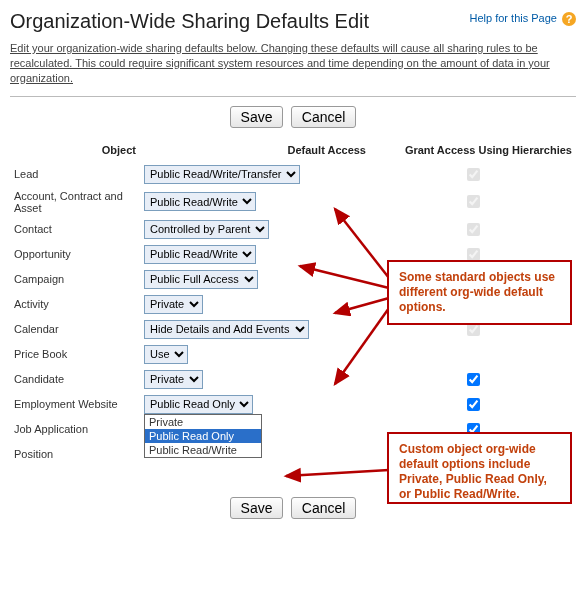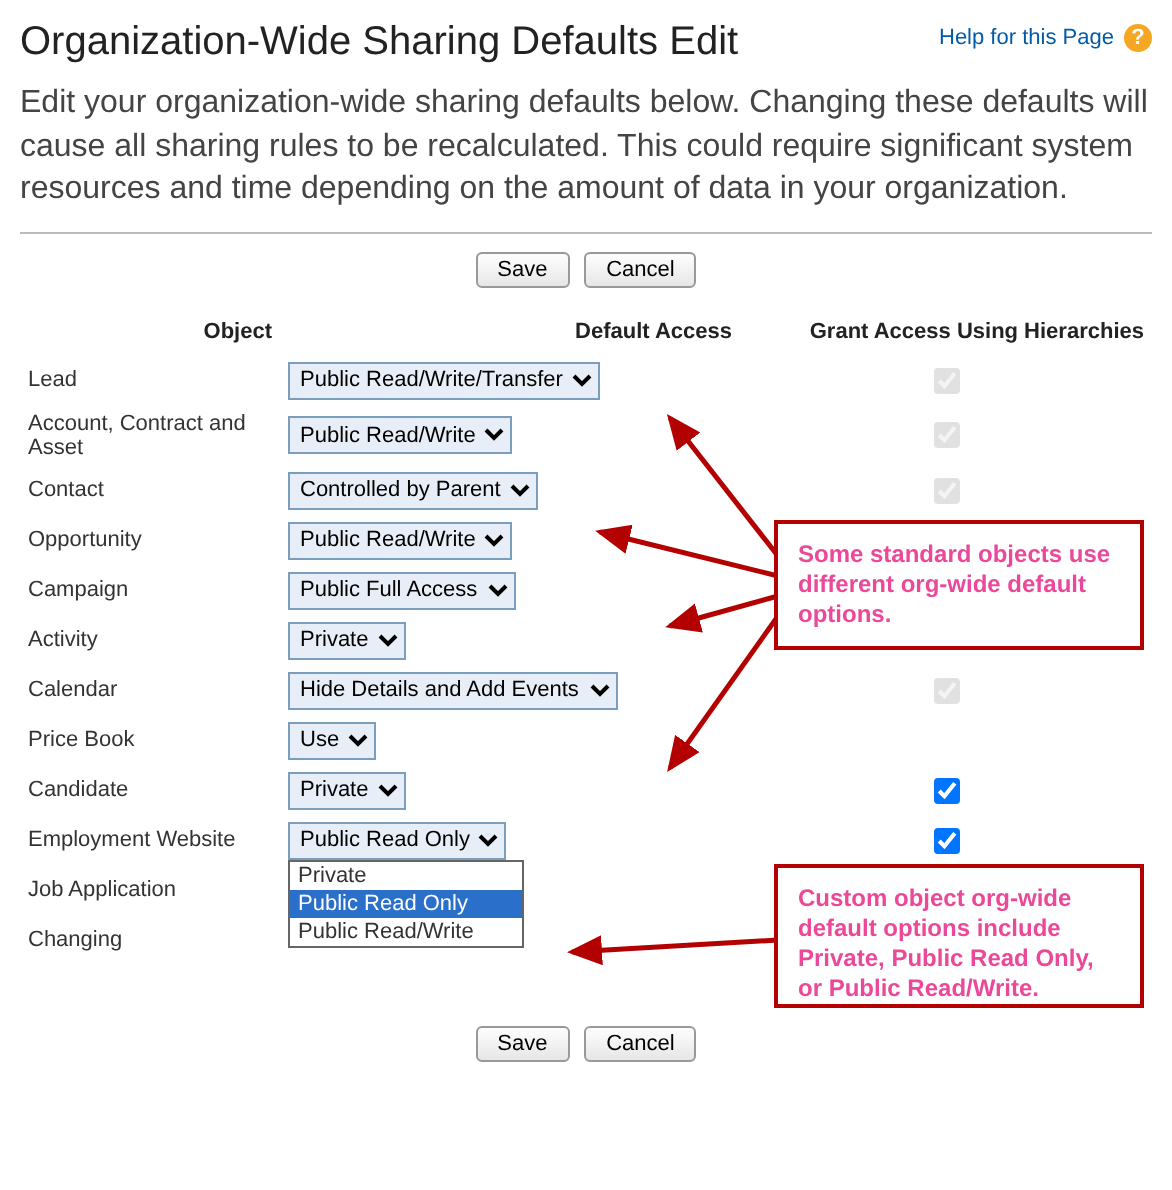--- a/index.html
+++ b/index.html
@@ -37,37 +37,38 @@
     background: #f5a623;
     color: #fff;
     font-weight: bold;
     text-align: center;
     line-height: 14px;
     font-size: 11px;
     margin-left: 2px;
     vertical-align: middle;
   }
   .intro {
-    font-size: 16px;
+    font-size: 11px;
     color: #444;
     line-height: 1.35;
     margin-bottom: 10px;
+    text-decoration: underline;
   }
   .divider {
     border-top: 1px solid #bbb;
     border-bottom: 1px solid #fff;
     margin: 6px 0 8px;
   }
   .btn-row {
     text-align: center;
     margin: 6px 0 12px;
   }
   .btn {
     font-family: Arial;
-    font-size: 11px;
+    font-size: 14px;
     padding: 2px 10px;
     background: linear-gradient(#fefefe,#e6e6e6);
     border: 1px solid #999;
     border-radius: 3px;
     cursor: pointer;
     margin: 0 2px;
   }
   table.owd {
     width: 100%;
     border-collapse: collapse;
@@ -124,21 +125,21 @@
 
   
   .callout {
     position: absolute;
     background: #fff;
     border: 2px solid #b30000;
     padding: 8px 10px;
     width: 185px;
     font-size: 12px;
     font-weight: bold;
-    color: #ec4899;
+    color: #c2410c;
     line-height: 1.25;
     z-index: 20;
   }
   #callout-a { top: 260px; left: 387px; }
   #callout-b { top: 432px; left: 387px; height:72px;}
 
   svg.arrows {
     position: absolute;
     top: 0; left: 0;
     pointer-events: none;
@@ -227,21 +228,21 @@
               <div>Public Read/Write</div>
             </div></span></td>
         <td class="col-check"><input type="checkbox" checked="" style=""></td>
       </tr>
       <tr>
         <td>Job Application</td>
         <td></td>
         <td class="col-check"><input type="checkbox" checked="" style=""></td>
       </tr>
       <tr>
-        <td>Changing</td>
+        <td>Position</td>
         <td></td>
         <td class="col-check"><input type="checkbox" checked="" style=""></td>
       </tr>
     </tbody>
 </table>
 
 <div class="btn-row" style="margin-top:30px">
   <button class="btn">Save</button>
   <button class="btn">Cancel</button>
 </div>

